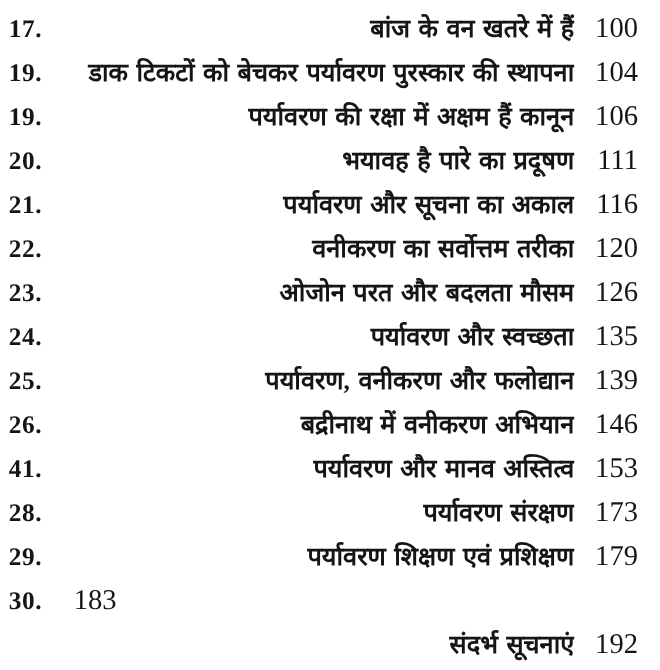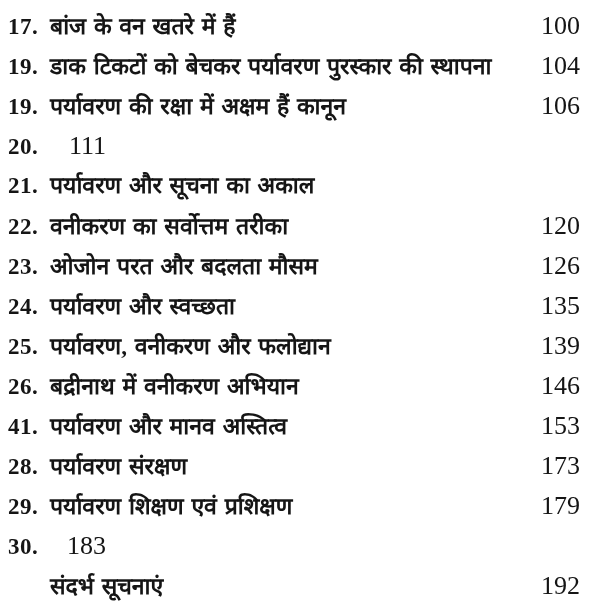--- a/index.html
+++ b/index.html
@@ -29,21 +29,21 @@
     font-size: 23px;
   }
   .toc-num {
     width: 40px;
     flex: 0 0 40px;
     text-align: left;
     letter-spacing: 0.5px;
   }
   .toc-title {
     flex: 1 1 auto;
-    text-align: left;
+    text-align: right;
     white-space: nowrap;
     overflow: hidden;
     padding-left: 2px;
     word-spacing: 2px;
   }
   .toc-page {
     flex: 0 0 58px;
     width: 58px;
     text-align: right;
     font-size: 26px;
@@ -69,26 +69,28 @@
   </div>
 
   <div class="toc-row">
     <span class="toc-num">19.</span>
     <span class="toc-title">पर्यावरण की रक्षा में अक्षम हैं कानून</span>
     <span class="toc-page">106</span>
   </div>
 
   <div class="toc-row">
     <span class="toc-num">20.</span>
+    <span class="toc-title">भयावह है पारे का प्रदूषण</span>
     <span class="toc-page">111</span>
   </div>
 
   <div class="toc-row">
     <span class="toc-num">21.</span>
     <span class="toc-title">पर्यावरण और सूचना का अकाल</span>
+    <span class="toc-page">116</span>
   </div>
 
   <div class="toc-row">
     <span class="toc-num">22.</span>
     <span class="toc-title">वनीकरण का सर्वोत्तम तरीका</span>
     <span class="toc-page">120</span>
   </div>
 
   <div class="toc-row">
     <span class="toc-num">23.</span>

